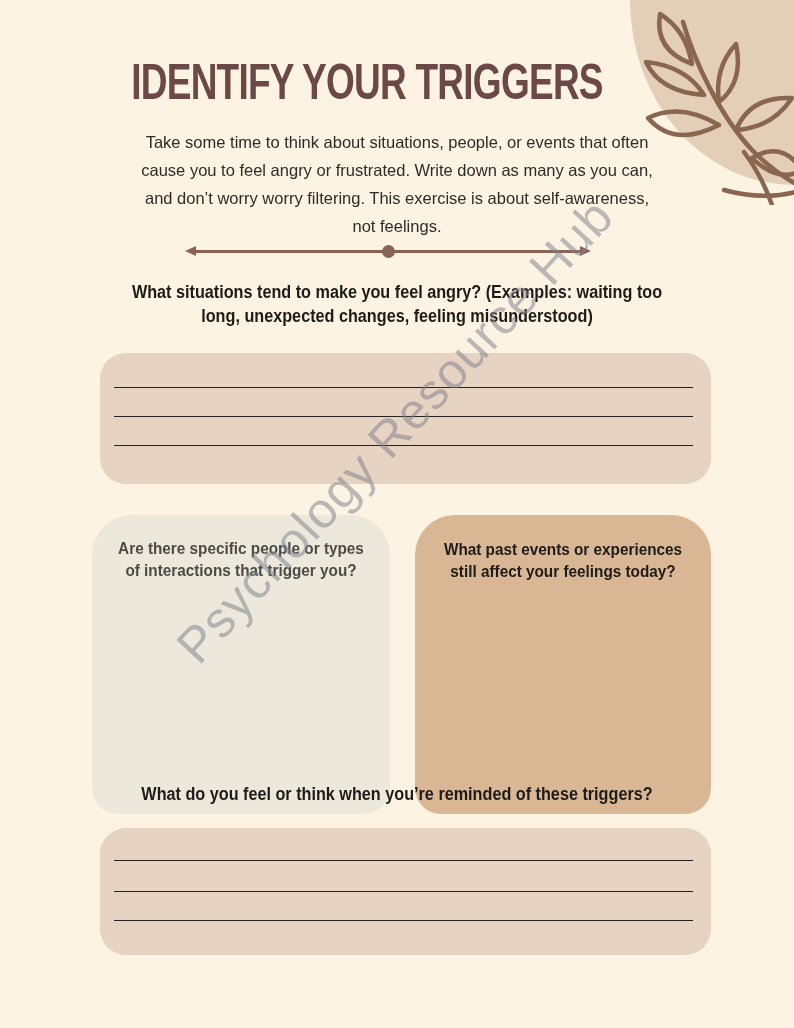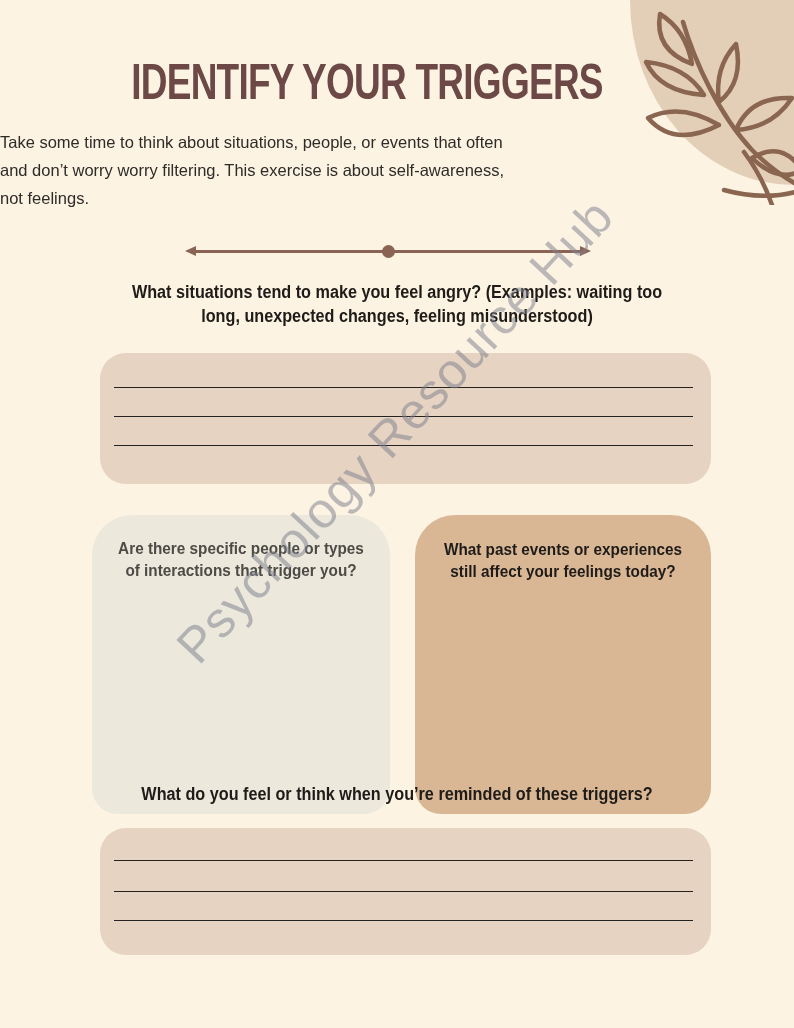--- a/index.html
+++ b/index.html
@@ -36,20 +36,21 @@
     font-size:50px;line-height:48px;font-weight:700;
     letter-spacing:-1px;
     color:var(--title);
     transform:scaleX(0.74);
     z-index:5;
   }
 
   
   .intro{
     position:absolute;top:128px;left:0;width:794px;
+    text-align:center;
     font-size:16.5px;line-height:28px;
     color:var(--body-text);
     z-index:5;
   }
 
   
   .divider{position:absolute;top:244px;left:185px;width:406px;height:14px;z-index:5;}
   .divider .line{position:absolute;top:6px;left:7px;right:7px;height:2.5px;background:var(--accent);}
   .divider .arrow-left,.divider .arrow-right{
     position:absolute;top:1.5px;width:0;height:0;
@@ -139,20 +140,21 @@
     <path d="M112 130 Q 148 128 168 98 Q 126 96 112 130 Z"></path>
     <path d="M128 158 Q 155 184 178 170 Q 158 140 128 158 Z"></path>
     <path d="M100 190 Q 140 201 175 191"></path>
     <path d="M120 152 Q 138 176 148 205"></path>
   </svg>
 
   <h1 class="title">IDENTIFY YOUR TRIGGERS</h1>
 
   <div class="intro">
     <div>Take some time to think about situations, people, or events that often</div>
+    <div>cause you to feel angry or frustrated. Write down as many as you can,</div>
     <div>and don’t worry worry filtering. This exercise is about self-awareness,</div>
     <div>not feelings.</div>
   </div>
 
   <div class="divider">
     <span class="arrow-left"></span>
     <span class="line"></span>
     <span class="dot"></span>
     <span class="arrow-right"></span>
   </div>

